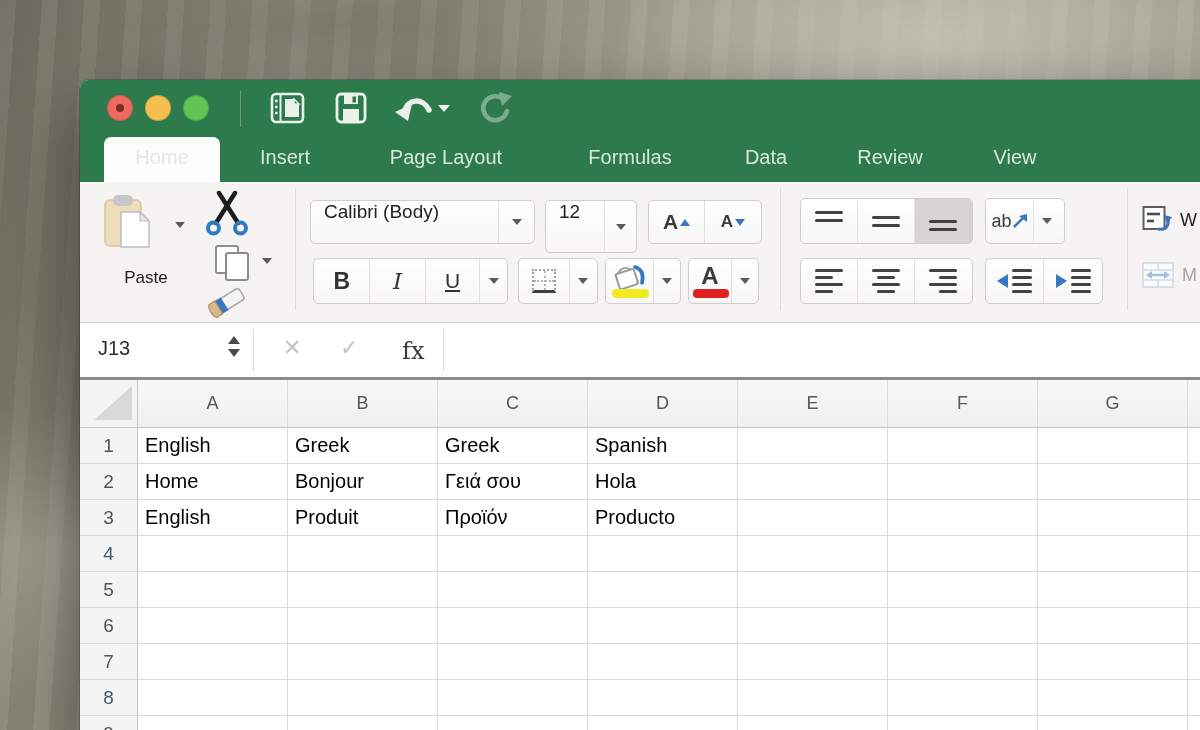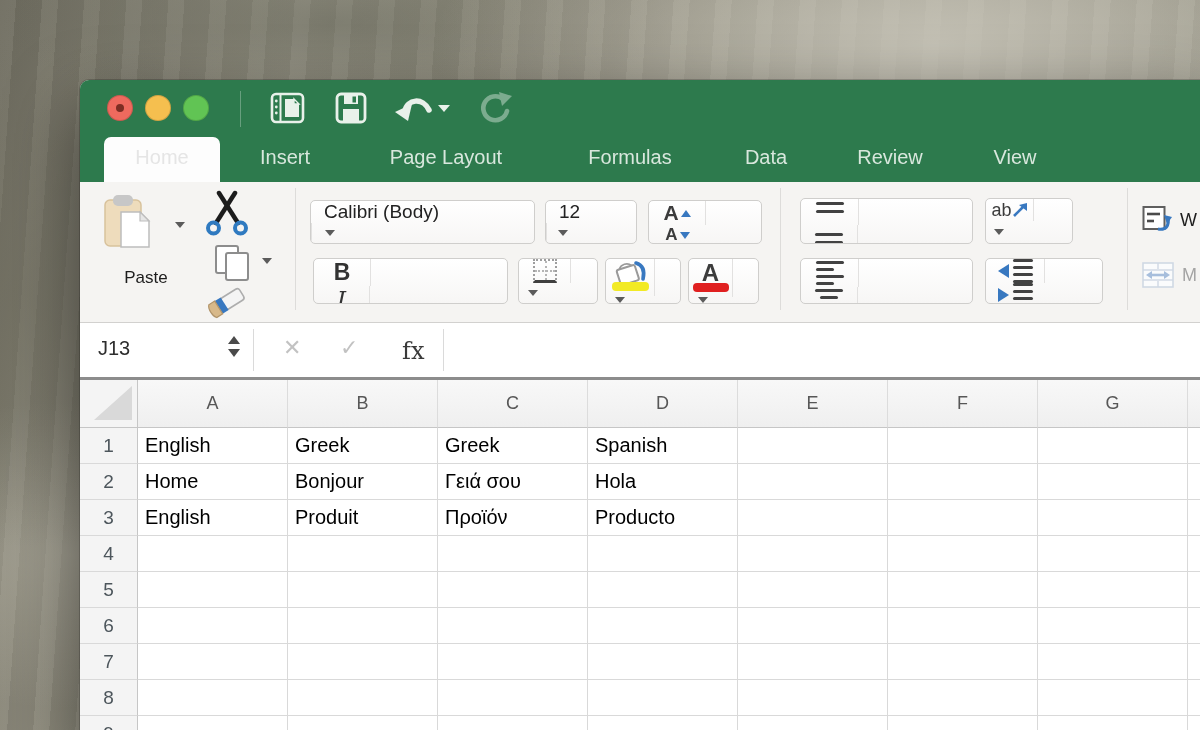--- a/index.html
+++ b/index.html
@@ -45,21 +45,21 @@
     border-radius:7px 7px 0 0;}
   .tab{position:absolute;top:66px;transform:translateX(-50%);font-size:20px;font-weight:500;
     color:rgba(226,237,229,.95);white-space:nowrap;cursor:default;}
   .tab.active{color:#e5e5e5;}
 
   
   .ribbon{position:absolute;left:0;top:102px;width:1130px;height:141px;background:#f5f4f2;
     border-bottom:1px solid #d2d1cf;}
   .rdiv{position:absolute;top:6px;height:122px;width:1px;background:#dddcda;}
   .btn{position:absolute;background:linear-gradient(#ffffff,#f7f6f5);border:1px solid #cfcecc;
-    border-radius:5px;display:flex;overflow:hidden;flex-direction:column;}
+    border-radius:5px;display:flex;overflow:hidden;}
   .seg{display:flex;align-items:center;justify-content:center;border-right:1px solid #e2e1e0;height:100%;}
   .seg:last-child{border-right:none;}
   .seg.pressed{background:#d6d5d3;}
   .caret{width:0;height:0;border-left:5px solid transparent;border-right:5px solid transparent;
     border-top:6px solid #5b5b5b;}
   .combo-val{font-size:19px;color:#222;padding-left:13px;flex:1;white-space:nowrap;}
   .glyph-b{font-size:23px;font-weight:bold;color:#333;}
   .glyph-i{font-size:23px;font-style:italic;color:#333;font-family:"DejaVu Serif",serif;}
   .glyph-u{font-size:21px;color:#333;text-decoration:underline;}
   .glyph-a{font-size:21px;font-weight:600;color:#3c3c3c;}
@@ -219,21 +219,21 @@
 
       <div class="rdiv" style="left:215px;"></div>
 
       <div class="btn" style="left:230px;top:18px;width:225px;height:44px;">
         <span class="combo-val">Calibri (Body)</span>
         <span class="seg" style="width:36px;border-left:1px solid #e2e1e0;border-right:none;">
             <span class="caret"></span>
           </span>
       </div>
 
-      <div class="btn" style="left:465px;top:18px;width:92px;height:44px;">
+      <div class="btn" style="left:465px;top:18px;width:92px;height:53px;">
         <span class="combo-val">12</span>
         <span class="seg" style="width:32px;border-left:1px solid #e2e1e0;border-right:none;">
             <span class="caret"></span>
           </span>
       </div>
 
       <div class="btn" style="left:568px;top:18px;width:114px;height:44px;">
         <span class="seg" style="width:57px;">
           <span class="glyph-a">A</span>
             <span class="tri-up"></span>
@@ -313,21 +313,21 @@
             </span>
         </span>
         <span class="seg pressed" style="width:58px;">
           <span class="valign-icon" style="justify-content:flex-end;">
               <span class="bar"></span>
               <span class="bar"></span>
             </span>
         </span>
       </div>
 
-      <div class="btn" style="left:905px;top:16px;width:88px;height:46px;">
+      <div class="btn" style="left:905px;top:16px;width:80px;height:46px;">
         <span class="seg" style="width:48px;">
           <span style="font-size:18px;color:#3c3c3c;">ab</span>
           <svg width="16" height="16" viewBox="0 0 16 16">
             <line x1="2" y1="14" x2="12" y2="4" stroke="#3878c0" stroke-width="2.6"></line>
             <polygon points="15,1 15,9 7,3" fill="#3878c0"></polygon>
           </svg>
         </span>
         <span class="seg" style="width:26px;">
             <span class="caret"></span>
           </span>

